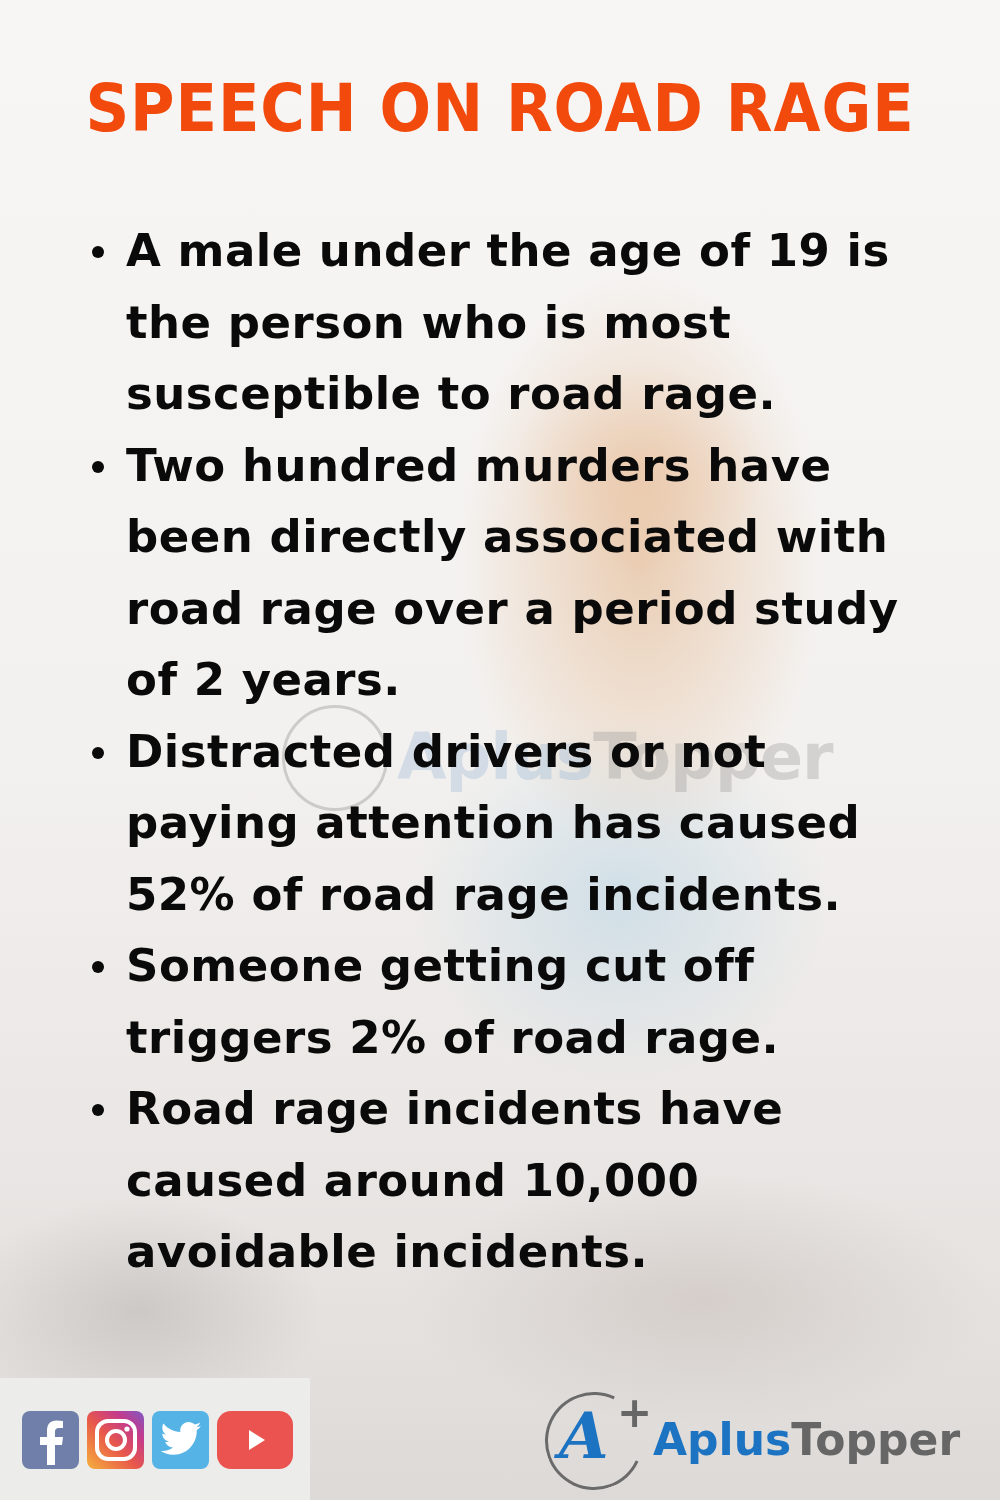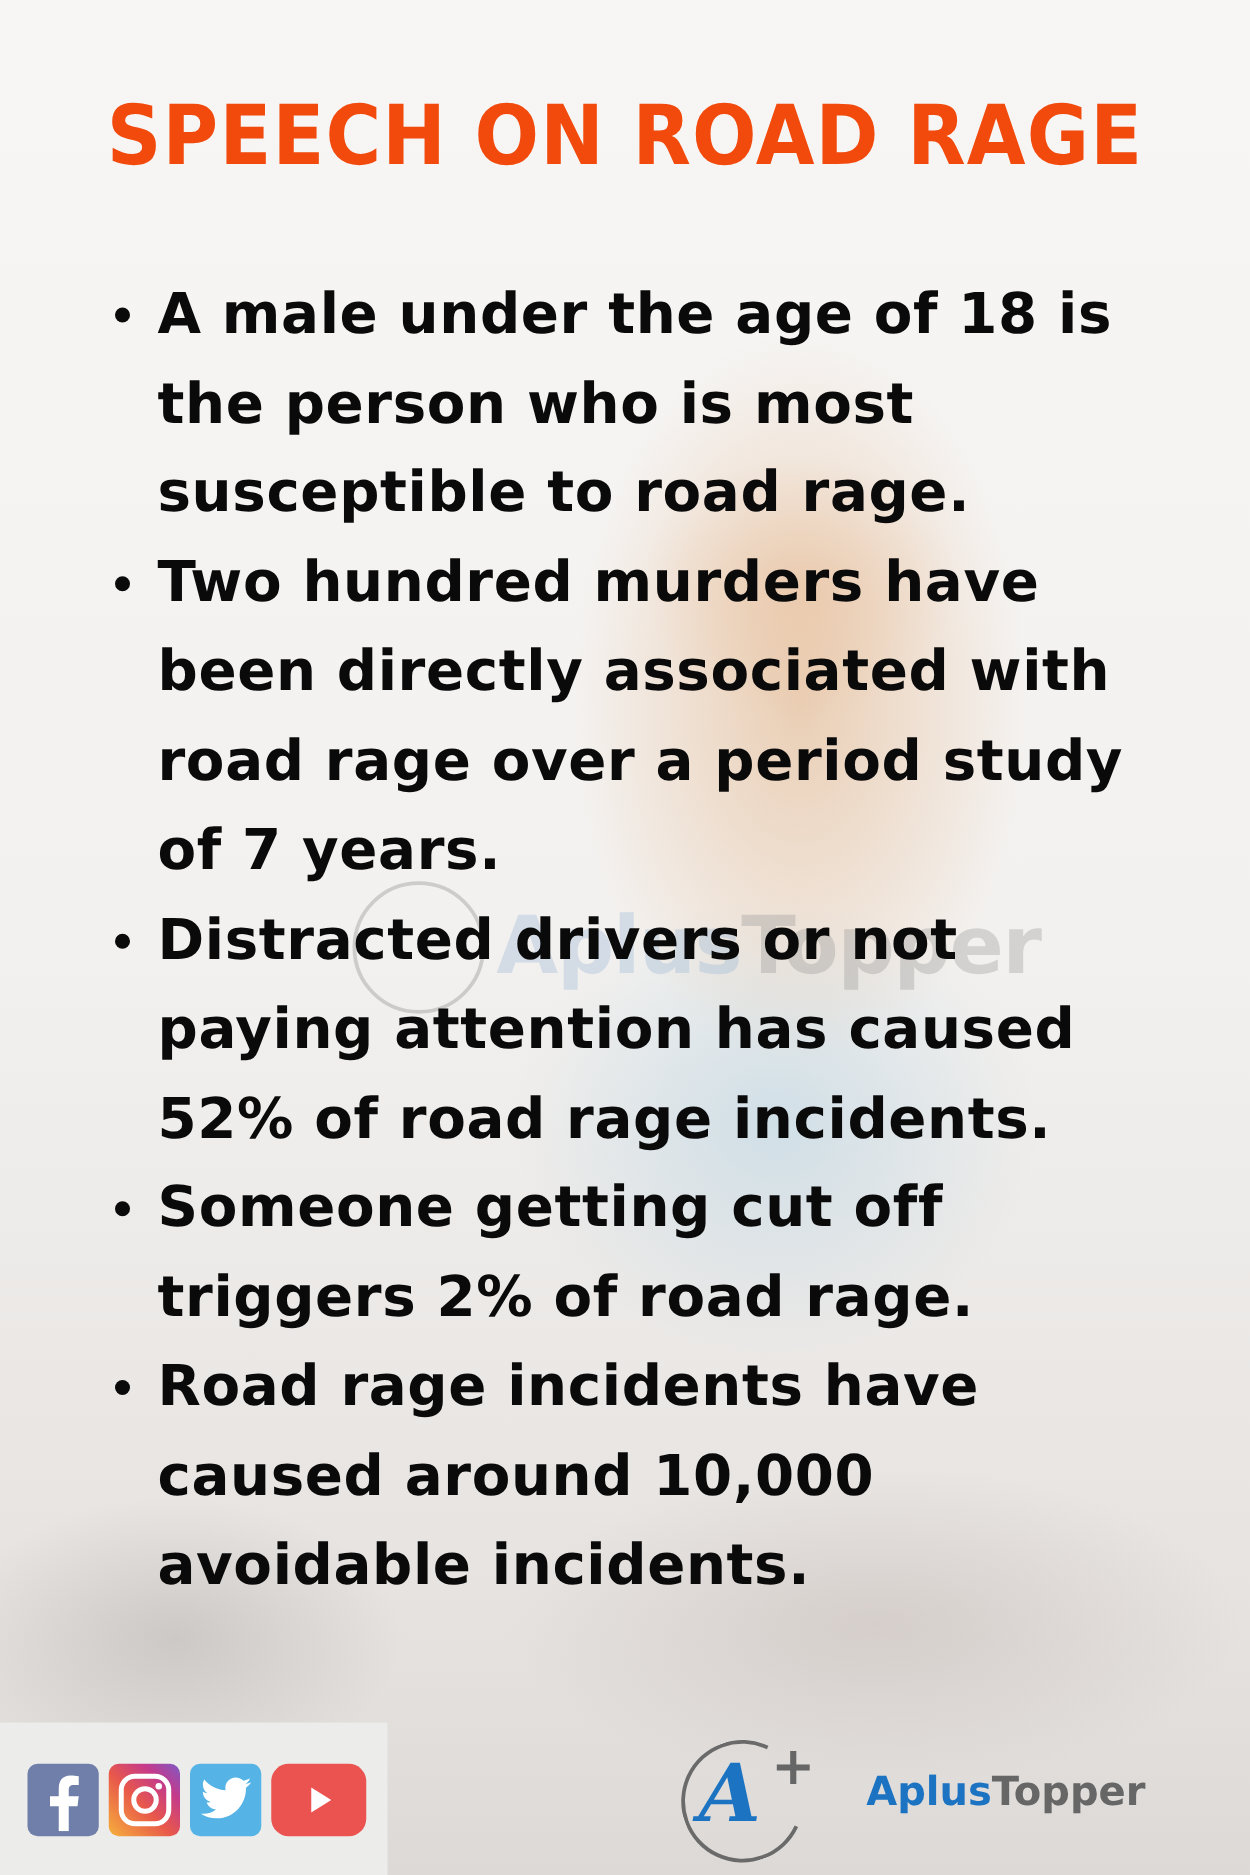--- a/index.html
+++ b/index.html
@@ -92,40 +92,40 @@
     font-size: 64px; color: #1b73c2;
   }
   .brand-plus {
     position: absolute; left: 72px; top: 0px;
     font-family: "DejaVu Sans", sans-serif; font-weight: bold;
     font-size: 42px; color: #666;
   }
   .brand-name {
     position: absolute; left: 108px; top: 26px;
     font-family: "DejaVu Sans", sans-serif; font-weight: bold;
-    font-size: 32px; letter-spacing: 0px; margin-left: 40px;
+    font-size: 44px; letter-spacing: 0px;
   }
   .brand-name .p1 { color: #1b73c2; }
   .brand-name .p2 { color: #666666; }
 </style>
 </head>
 <body>
 
 <div class="bg"></div>
 
 <div class="title">SPEECH ON ROAD RAGE</div>
 
 <div class="watermark">
   <div class="wm-circle"></div>
   <div class="wm-text"><span style="color:#9ab8d6">Aplus</span><span>Topper</span></div>
 </div>
 
 <ul class="bullets">
-  <li>A male under the age of 18 is the person who is most susceptible to road rage.</li>
-  <li>Two hundred murders have been directly associated with road rage over a period study of 7 years.</li>
+  <li>A male under the age of 19 is the person who is most susceptible to road rage.</li>
+  <li>Two hundred murders have been directly associated with road rage over a period study of 2 years.</li>
   <li>Distracted drivers or not paying attention has caused 52% of road rage incidents.</li>
   <li>Someone getting cut off triggers 2% of road rage.</li>
   <li>Road rage incidents have caused around 10,000 avoidable incidents.</li>
 </ul>
 
 <div class="social-panel"></div>
 <div class="social-icons">
   <div class="sicon fb">
     <svg width="40" height="50" viewBox="0 0 40 50">
       <path d="M24 50 V30 H31 L32 22 H24 V17 C24 14.5 25 13 28 13 H32 V6 C30 5.6 27.5 5.4 25.5 5.4 C19.5 5.4 16 9 16 15.5 V22 H9 V30 H16 V50 Z" fill="#fff"></path>

